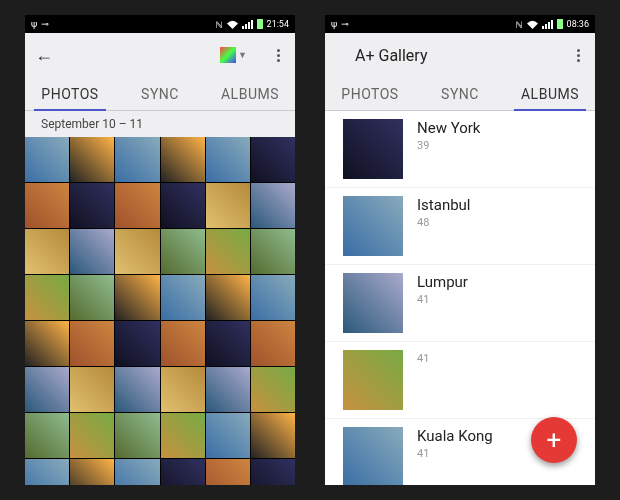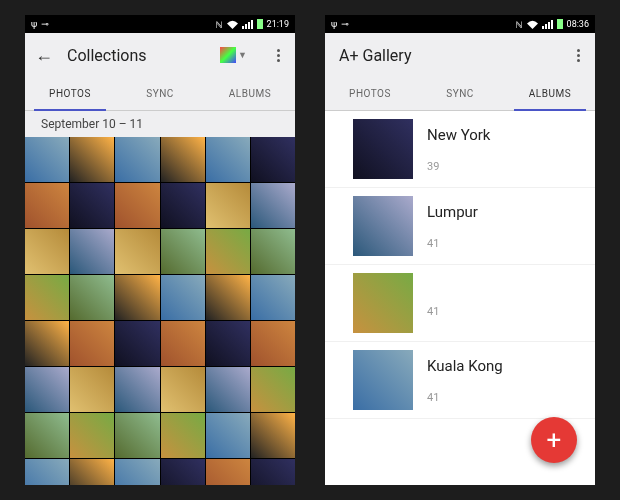--- a/index.html
+++ b/index.html
@@ -64,21 +64,21 @@
   
   .tabs {
     height: 34px;
     background: #efeff1;
     display: flex;
     border-bottom: 1px solid #ccc;
   }
   .tab {
     flex:1;
     display:flex; align-items:center; justify-content:center;
-    font-size:10px;
+    font-size:14px;
     letter-spacing:0.5px;
     color:#666;
     position:relative;
   }
   .tab.active { color:#333; }
   .tab.active::after{
     content:"";
     position:absolute; bottom:-1px; left:10%; right:10%;
     height:2px; background:#4a55c7;
   }
@@ -100,33 +100,32 @@
     grid-template-columns: repeat(6, 1fr);
     grid-auto-rows: 45px;
     gap:1px;
     background:#000;
   }
   .thumb { background:#555; }
   
   .album-list { flex:1; overflow:hidden; }
   .album-row {
     display:flex;
-    align-items:center;
-    padding:8px 28px;
+    padding:8px 18px;
     gap:14px;
     border-bottom:1px solid #f0f0f0;
   }
   .album-thumb {
     width:60px; height:60px;
     background:#777;
     flex-shrink:0;
   }
   .album-info { display:flex; flex-direction:column; }
   .album-name { font-size:15px; color:#222; font-weight:400; }
-  .album-count { font-size:11px; color:#999; margin-top:16px;}
+  .album-count { font-size:11px; color:#999; margin-top:2px;}
   
   .fab {
     position:absolute;
     width:46px;height:46px;border-radius:50%;
     background:#e53935;
     right:18px; bottom:22px;
     display:flex;align-items:center;justify-content:center;
     color:#fff; font-size:26px;
     box-shadow:0 3px 6px rgba(0,0,0,.4);
   }
@@ -156,27 +155,26 @@
             <path fill="#fff" d="M5.5 9 L0 3.5 Q5.5 -2 11 3.5 Z"></path>
           </svg>
       </span>
       <span class="sb-sig">
           <span></span>
           <span></span>
           <span></span>
           <span></span>
         </span>
       <span class="sb-batt"></span>
-      <span>21:19</span>
+      <span>21:54</span>
     </div>
   </div>
 
   <div class="app-bar">
     <span style="font-size:18px;">←</span>
-    <span class="title">Collections</span>
     <span class="spacer"></span>
     <span style="display:flex;align-items:center;">
       <span class="color-sq"></span>
       <span class="caret">▼</span>
     </span>
     <span class="more-dots" style="margin-left:10px;">
         <span></span>
         <span></span>
         <span></span>
       </span>
@@ -268,21 +266,21 @@
           <span></span>
           <span></span>
           <span></span>
         </span>
       <span class="sb-batt"></span>
       <span>08:36</span>
     </div>
   </div>
 
   <div class="app-bar">
-    <span class="title" style="margin-left:4px;">A+ Gallery</span>
+    <span class="title" style="margin-left:20px;">A+ Gallery</span>
     <span class="spacer"></span>
     <span class="more-dots">
         <span></span>
         <span></span>
         <span></span>
       </span>
   </div>
 
   <div class="tabs">
     <div class="tab">
@@ -298,20 +296,27 @@
 
   <div class="album-list" id="album-list">
       <div class="album-row">
         <div class="album-thumb c7"></div>
         <div class="album-info">
           <div class="album-name">New York</div>
           <div class="album-count">39</div>
         </div>
       </div>
       <div class="album-row">
+        <div class="album-thumb c0"></div>
+        <div class="album-info">
+          <div class="album-name">Istanbul</div>
+          <div class="album-count">48</div>
+        </div>
+      </div>
+      <div class="album-row">
         <div class="album-thumb c2"></div>
         <div class="album-info">
           <div class="album-name">Lumpur</div>
           <div class="album-count">41</div>
         </div>
       </div>
       <div class="album-row">
         <div class="album-thumb c1"></div>
         <div class="album-info">
           <div class="album-count">41</div>

